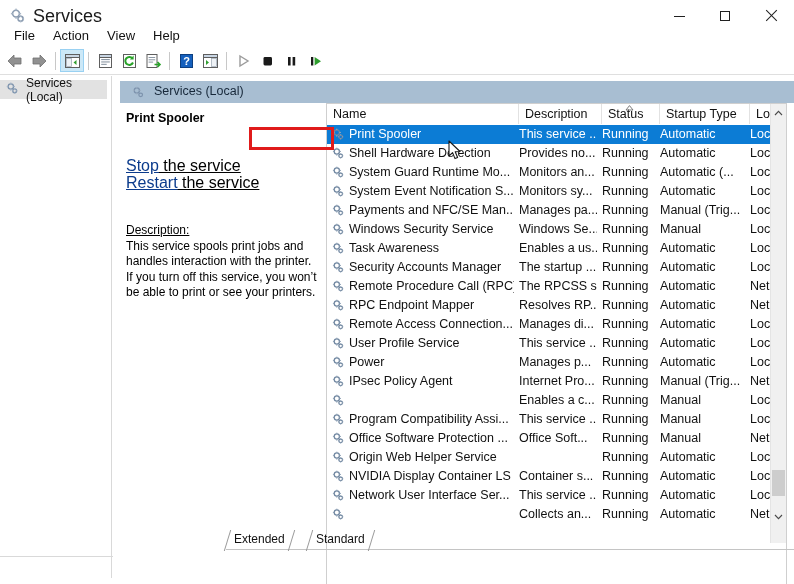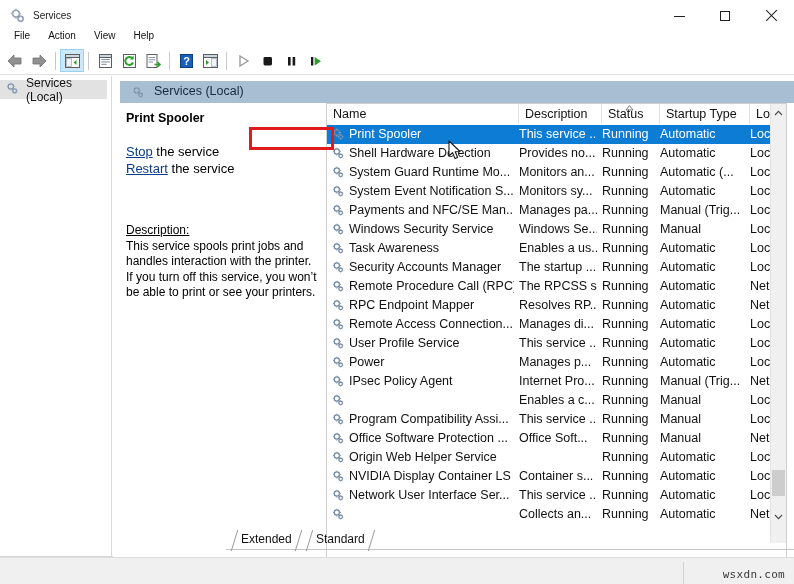--- a/index.html
+++ b/index.html
@@ -7,33 +7,33 @@
     width:794px;height:584px;overflow:hidden;
     font-family:"Liberation Sans", sans-serif;
     font-size:12px;color:#000;background:#ffffff;
     -webkit-font-smoothing:antialiased;
   }
   .window{position:relative;width:794px;height:584px;background:#ffffff;box-sizing:border-box;}
 
   
   .titlebar{position:absolute;left:0;top:0;width:794px;height:32px;background:#ffffff;}
   .titlebar .app-icon{position:absolute;left:9px;top:7px;width:18px;height:18px;}
-  .titlebar .title-text{position:absolute;left:33px;top:7px;font-size:10px;color:#1a1a1a;line-height:18px;}
+  .titlebar .title-text{position:absolute;left:33px;top:7px;font-size:18px;color:#1a1a1a;line-height:18px;}
   .winbtns{position:absolute;right:0;top:0;height:32px;display:flex;}
   .winbtn{width:46px;height:32px;display:flex;align-items:center;justify-content:center;color:#202020;font-size:12px;}
   .glyph-min{display:block;width:11px;height:1px;background:#202020;}
   .glyph-max{display:block;width:10px;height:10px;border:1px solid #202020;box-sizing:border-box;}
   .glyph-close{display:block;width:12px;height:12px;position:relative;}
   .glyph-close:before,.glyph-close:after{content:"";position:absolute;left:-1px;top:5px;width:15px;height:1px;background:#202020;}
   .glyph-close:before{transform:rotate(45deg);}
   .glyph-close:after{transform:rotate(-45deg);}
 
   
   .menubar{position:absolute;left:0;top:25px;width:794px;height:22px;background:#ffffff;display:flex;align-items:center;padding-left:5px;box-sizing:border-box;}
-  .menuitem{padding:2px 9px;font-size:10px;color:#111;line-height:16px;text-align:right;}
+  .menuitem{padding:2px 9px;font-size:13px;color:#111;line-height:16px;text-align:right;}
 
   
   .toolbar{position:absolute;left:0;top:47px;width:794px;height:27px;background:#ffffff;display:flex;align-items:center;padding-left:3px;box-sizing:border-box;}
   .tb{width:24px;height:23px;display:flex;align-items:center;justify-content:center;box-sizing:border-box;border:1px solid transparent;}
   .tb.active{background:#cce8f7;border:1px solid #99d1f2;}
   .tbsep{width:1px;height:18px;background:#c8c8c8;margin:0 4px;}
   .toolbar-line{position:absolute;left:0;top:74px;width:794px;height:1px;background:#dfdfdf;}
 
   
   .leftpane{position:absolute;left:0;top:76px;width:112px;height:502px;background:#ffffff;border-right:1px solid #d9d9d9;box-sizing:border-box;}
@@ -43,21 +43,21 @@
   .rightpane{position:absolute;left:113px;top:76px;width:681px;height:502px;background:#ffffff;box-sizing:border-box;}
 
   
   .pane-head{position:absolute;left:7px;top:5px;width:674px;height:22px;background:#a8bed2;}
   .pane-head .ph-label{position:absolute;left:34px;top:3px;font-size:12.5px;color:#17283a;}
   .pane-head .ph-icon{position:absolute;left:11px;top:4px;width:15px;height:15px;}
 
   
   .details{position:absolute;left:8px;top:28px;width:200px;height:440px;background:#fff;}
   .det-title{position:absolute;left:5px;top:7px;font-size:12.5px;font-weight:bold;color:#000;}
-  .det-links{position:absolute;left:5px;top:39px;line-height:17px;font-size:13px;color:#000;}
+  .det-links{position:absolute;left:5px;top:53px;line-height:17px;font-size:16px;color:#000;text-decoration:underline;}
   .det-links a{color:#0b3b8c;text-decoration:underline;}
   .det-desc{position:absolute;left:5px;top:119px;width:192px;font-size:12px;line-height:15.5px;color:#000;}
   .det-desc .dlabel{display:block;text-decoration:underline;}
 
   
   .listview{position:absolute;left:213px;top:27px;width:461px;height:548px;background:#ffffff;border:1px solid #cfcfcf;box-sizing:border-box;overflow:hidden;}
   .lv-header{position:absolute;left:0;top:0;height:21px;width:445px;background:#ffffff;border-bottom:1px solid #e2e2e2;}
   .hcell{position:absolute;top:0;height:20px;font-size:12.5px;color:#111;line-height:20px;padding-left:6px;box-sizing:border-box;border-right:1px solid #e2e2e2;overflow:hidden;white-space:nowrap;}
   .sortarrow{position:absolute;top:1px;width:9px;height:6px;}
   .lv-rows{position:absolute;left:0;top:21px;width:445px;height:400px;overflow:hidden;}
@@ -834,28 +834,24 @@
     <div class="annot" style="left:136px;top:51px;"></div>
 
     <span class="cursor" style="left:335px;top:64px;">
       <svg width="14" height="21" viewBox="0 0 14 21">
         <path d="M1 1 L1 16 L4.6 12.6 L7 18.6 L9.6 17.5 L7.2 11.7 L12 11.5 Z" fill="#ffffff" stroke="#1a1a1a" stroke-width="1.1" stroke-linejoin="round"></path>
       </svg>
     </span>
 
     <div class="tabstrip">
       <div class="tabs-line"></div>
-      <div class="tab" style="left:15px;">
+      <div class="tab" style="left:8px;">
         <span class="tlabel">Extended</span>
       </div>
       <div class="tab" style="left:90px;">
         <span class="tlabel">Standard</span>
       </div>
     </div>
 
   </div>
 
-  <div class="statusbar">
-    <div class="wm-sep"></div>
-    <div class="watermark">wsxdn.com</div>
-  </div>
 
 </div>
 
 </body></html>

